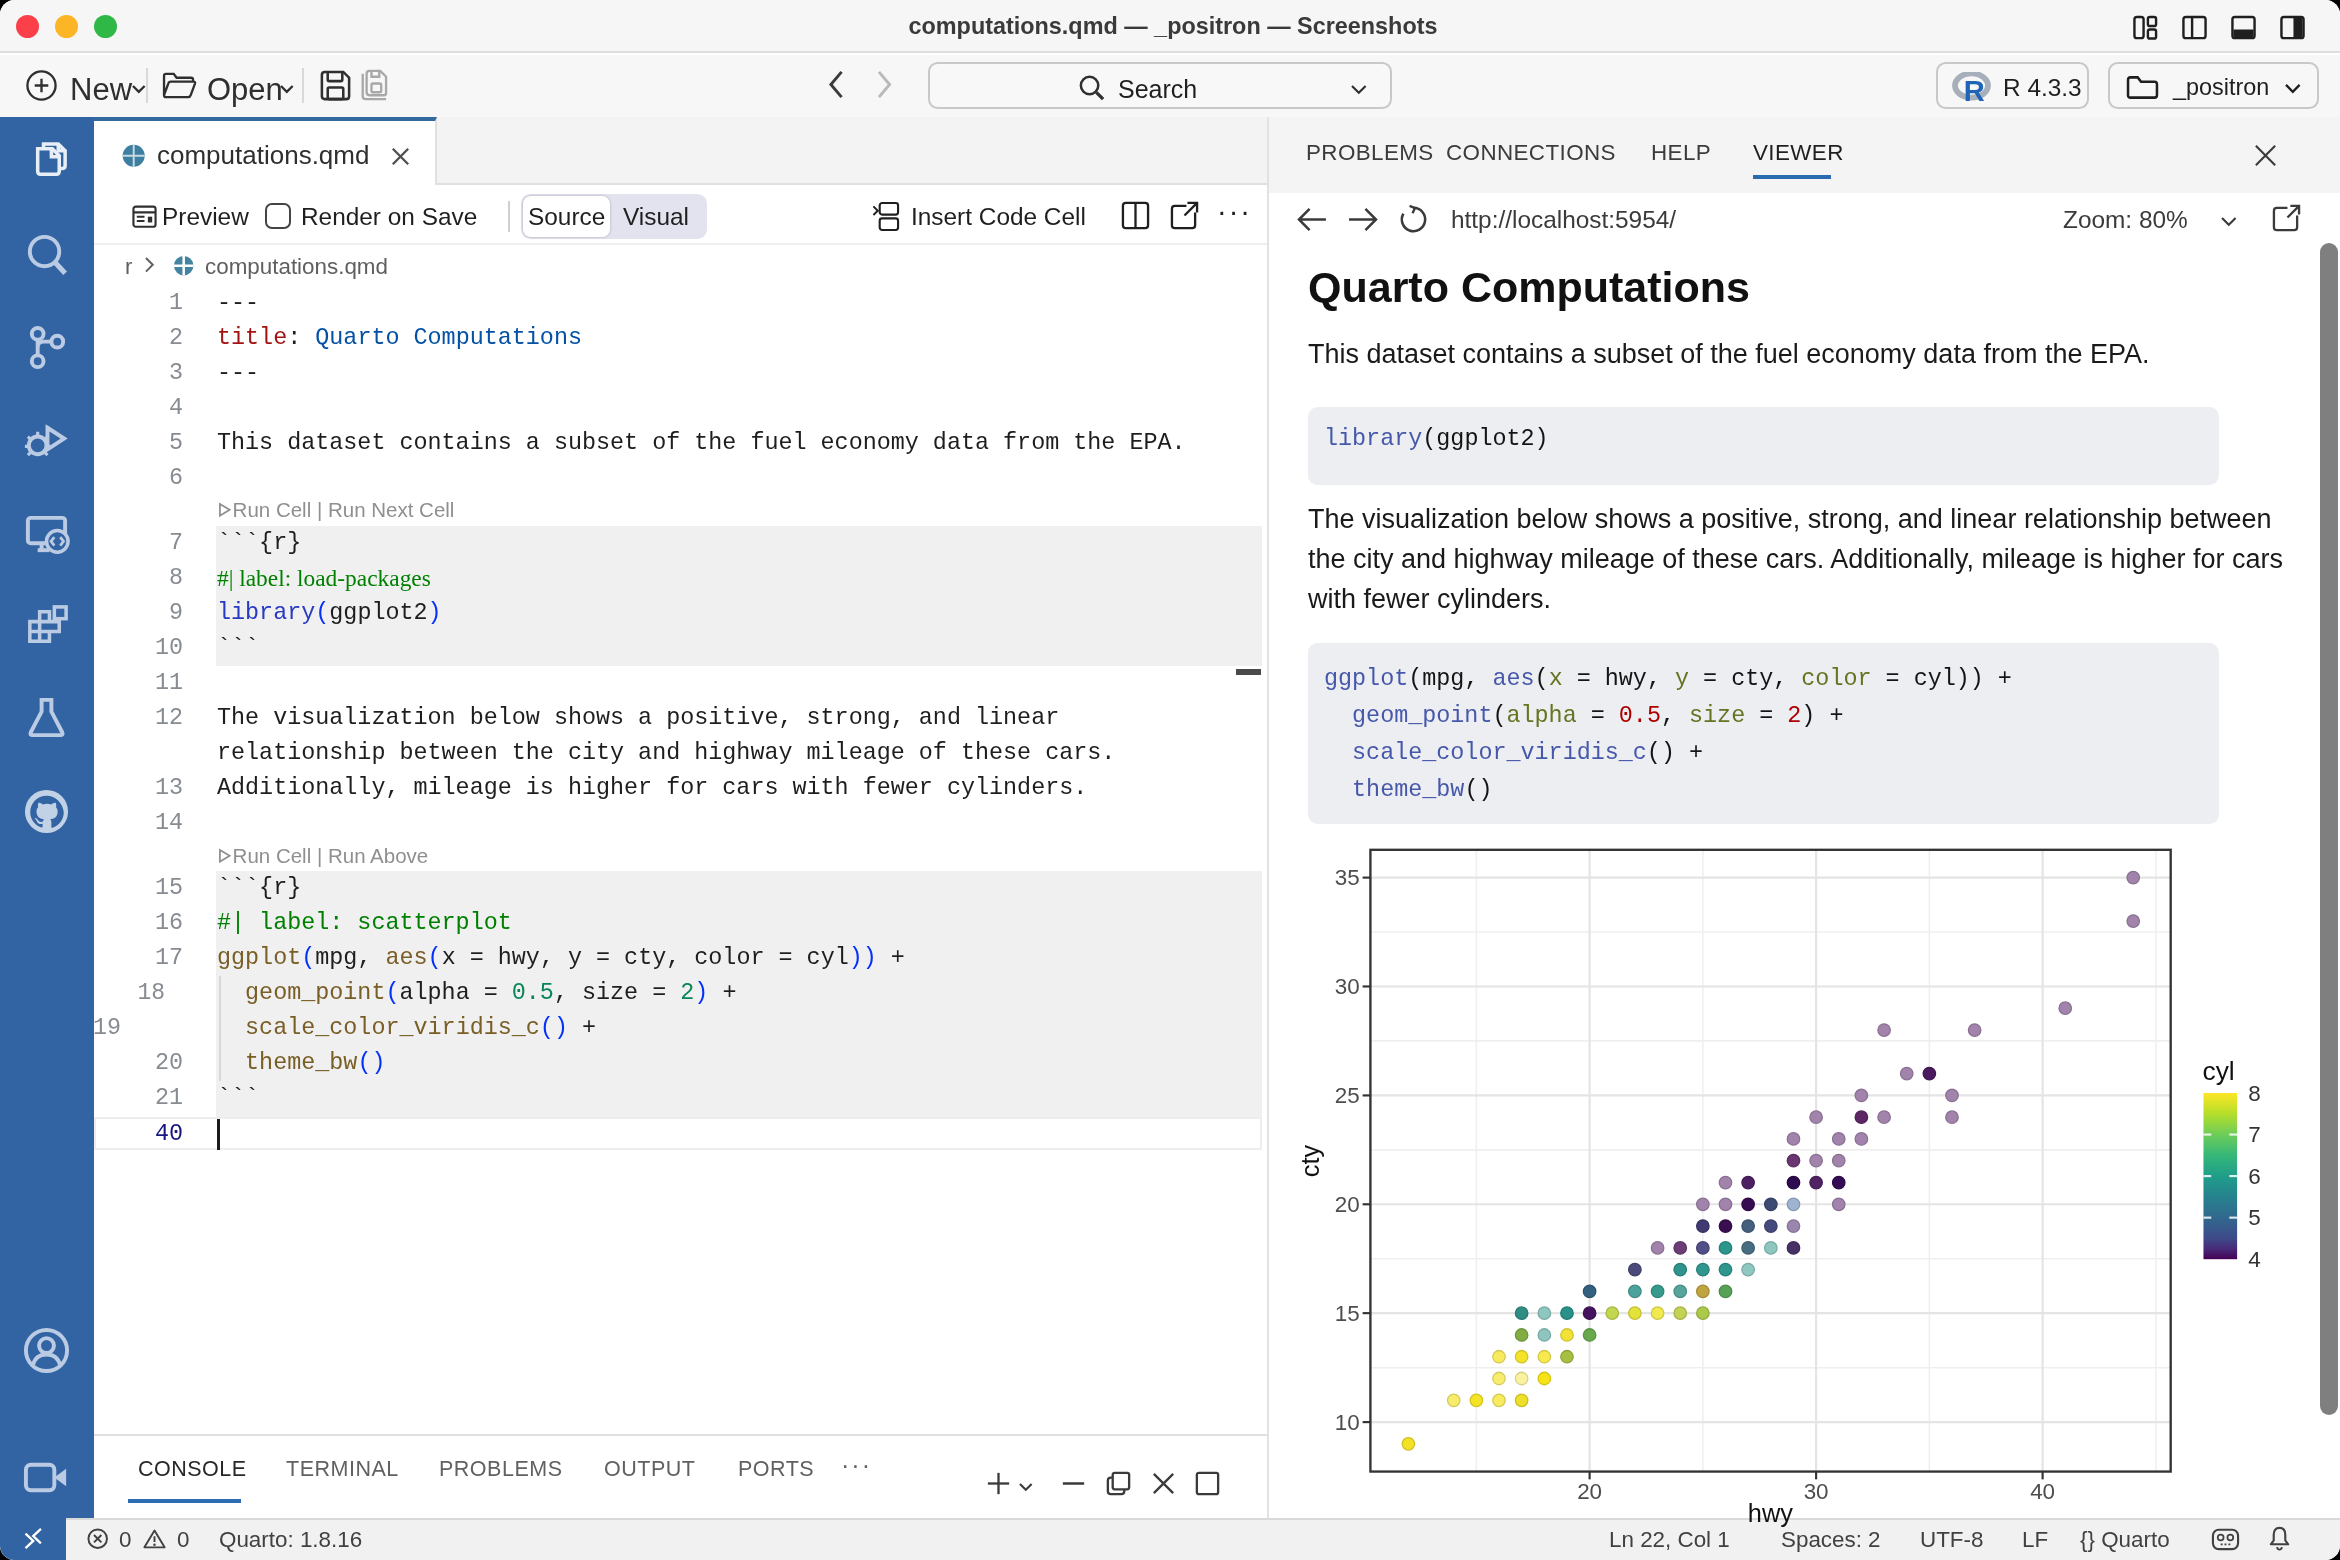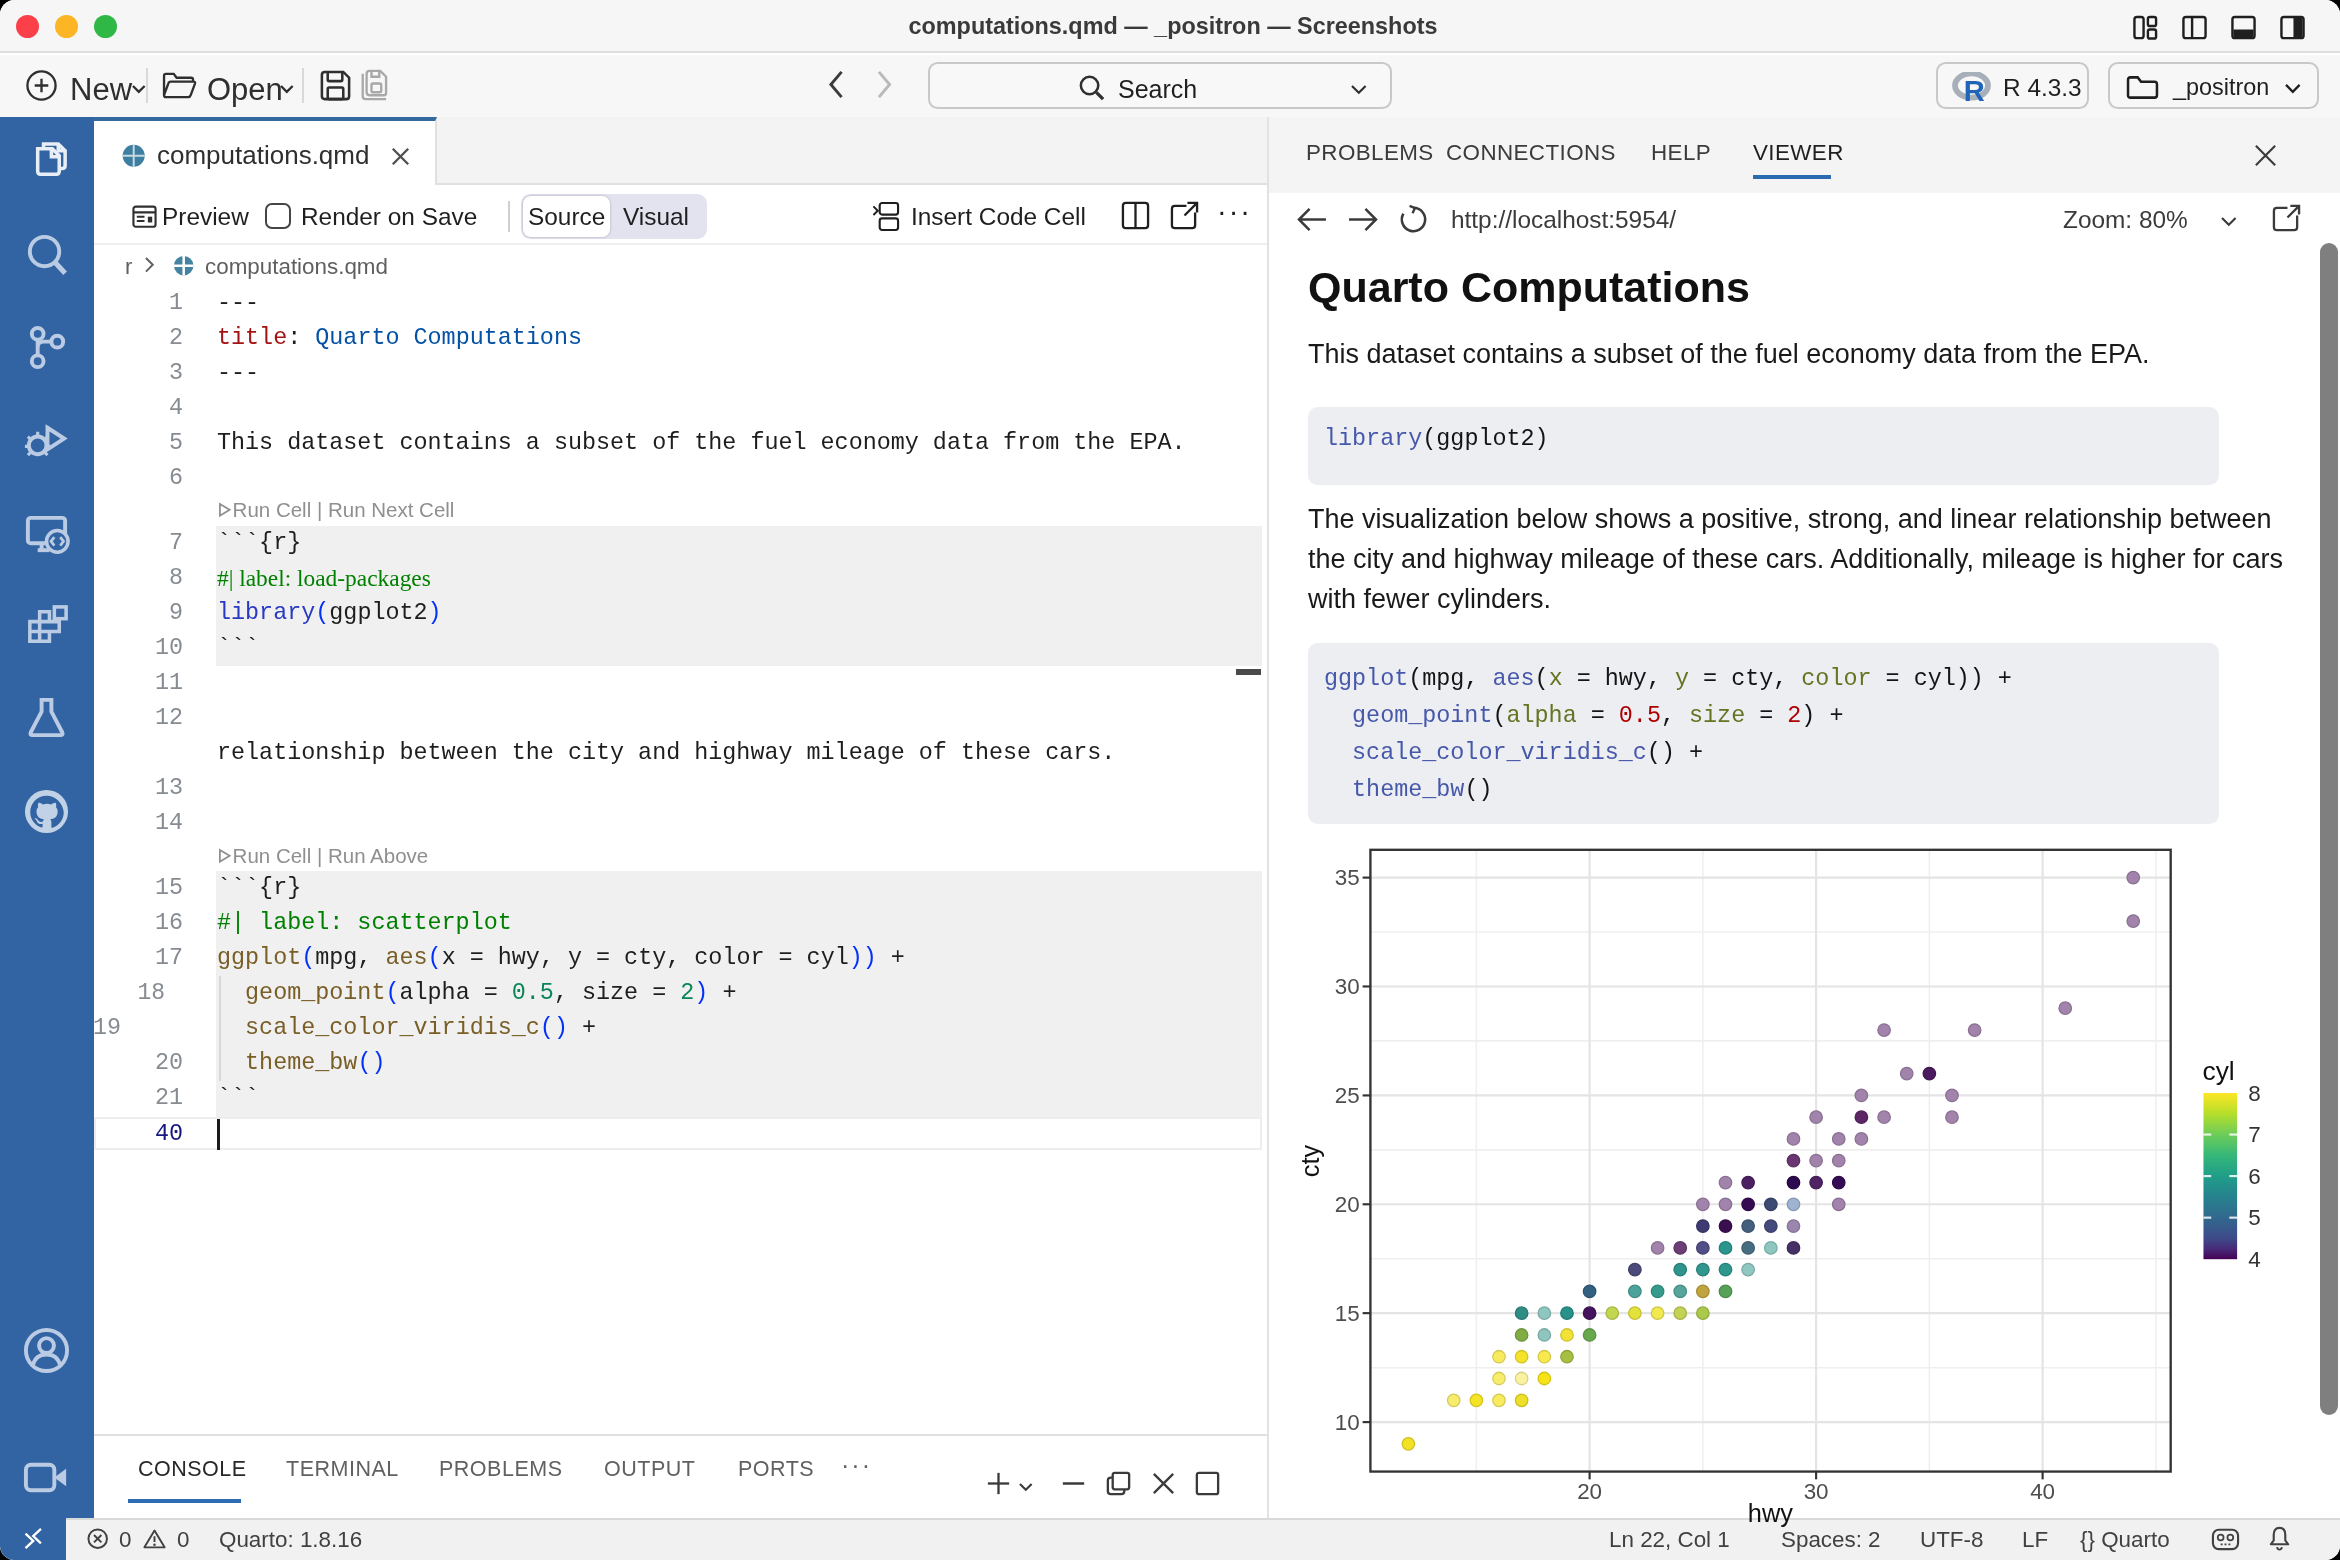--- a/index.html
+++ b/index.html
@@ -252,21 +252,23 @@
         <path d="M3 3 L13 9 L3 15 Z" fill="none" stroke="#8f8f8f" stroke-width="1.8"></path>
       </svg>Run Cell | Run Above</div>
 <div class="abs" style="left:217px;top:290px;font-family:'Liberation Mono',monospace;font-size:23.4px;white-space:pre;color:#1e1e1e;">---</div>
 <div class="abs" style="left:217px;top:325px;font-family:'Liberation Mono',monospace;font-size:23.4px;white-space:pre;color:#1e1e1e;"><span style="color:#a31515">title</span>: <span style="color:#0451a5">Quarto Computations</span></div>
 <div class="abs" style="left:217px;top:360px;font-family:'Liberation Mono',monospace;font-size:23.4px;white-space:pre;color:#1e1e1e;">---</div>
 <div class="abs" style="left:217px;top:430px;font-family:'Liberation Mono',monospace;font-size:23.4px;white-space:pre;color:#1e1e1e;">This dataset contains a subset of the fuel economy data from the EPA.</div>
 <div class="abs" style="left:217px;top:530px;font-family:'Liberation Mono',monospace;font-size:23.4px;white-space:pre;color:#1e1e1e;">```{r}</div>
 <div class="abs" style="left:217px;top:565px;font-family:Liberation Serif, serif;font-size:23.4px;white-space:pre;color:#1e1e1e;"><span style="color:#008000">#| label: load-packages</span></div>
 <div class="abs" style="left:217px;top:600px;font-family:'Liberation Mono',monospace;font-size:23.4px;white-space:pre;color:#1e1e1e;"><span style="color:#2839c2">library</span><span style="color:#0431fa">(</span>ggplot2<span style="color:#0431fa">)</span></div>
 <div class="abs" style="left:217px;top:635px;font-family:'Liberation Mono',monospace;font-size:23.4px;white-space:pre;color:#1e1e1e;">```</div>
+<div class="abs" style="left:217px;top:705px;font-family:'Liberation Mono',monospace;font-size:23.4px;white-space:pre;color:#1e1e1e;">The visualization below shows a positive, strong, and linear</div>
 <div class="abs" style="left:217px;top:740px;font-family:'Liberation Mono',monospace;font-size:23.4px;white-space:pre;color:#1e1e1e;">relationship between the city and highway mileage of these cars.</div>
+<div class="abs" style="left:217px;top:775px;font-family:'Liberation Mono',monospace;font-size:23.4px;white-space:pre;color:#1e1e1e;">Additionally, mileage is higher for cars with fewer cylinders.</div>
 <div class="abs" style="left:217px;top:875px;font-family:'Liberation Mono',monospace;font-size:23.4px;white-space:pre;color:#1e1e1e;">```{r}</div>
 <div class="abs" style="left:217px;top:910px;font-family:'Liberation Mono',monospace;font-size:23.4px;white-space:pre;color:#1e1e1e;"><span style="color:#008000">#| label: scatterplot</span></div>
 <div class="abs" style="left:217px;top:945px;font-family:'Liberation Mono',monospace;font-size:23.4px;white-space:pre;color:#1e1e1e;"><span style="color:#795E26">ggplot</span><span style="color:#0431fa">(</span>mpg, <span style="color:#795E26">aes</span><span style="color:#0431fa">(</span>x = hwy, y = cty, color = cyl<span style="color:#0431fa">)</span><span style="color:#0431fa">)</span> +</div>
 <div class="abs" style="left:217px;top:980px;font-family:'Liberation Mono',monospace;font-size:23.4px;white-space:pre;color:#1e1e1e;">  <span style="color:#795E26">geom_point</span><span style="color:#0431fa">(</span>alpha = <span style="color:#098658">0.5</span>, size = <span style="color:#098658">2</span><span style="color:#0431fa">)</span> +</div>
 <div class="abs" style="left:217px;top:1015px;font-family:'Liberation Mono',monospace;font-size:23.4px;white-space:pre;color:#1e1e1e;">  <span style="color:#795E26">scale_color_viridis_c</span><span style="color:#0431fa">(</span><span style="color:#0431fa">)</span> +</div>
 <div class="abs" style="left:217px;top:1050px;font-family:'Liberation Mono',monospace;font-size:23.4px;white-space:pre;color:#1e1e1e;">  <span style="color:#795E26">theme_bw</span><span style="color:#0431fa">(</span><span style="color:#0431fa">)</span></div>
 <div class="abs" style="left:217px;top:1085px;font-family:'Liberation Mono',monospace;font-size:23.4px;white-space:pre;color:#1e1e1e;">```</div>
 <div class="abs" style="left:219px;top:976px;width:1.5px;height:105px;background:#d8d8d8;"></div>
 <div class="abs" style="left:1236px;top:669px;width:25px;height:5.9px;background:#4a4a4a;"></div>
 <div id="rightsep" class="abs"></div>

